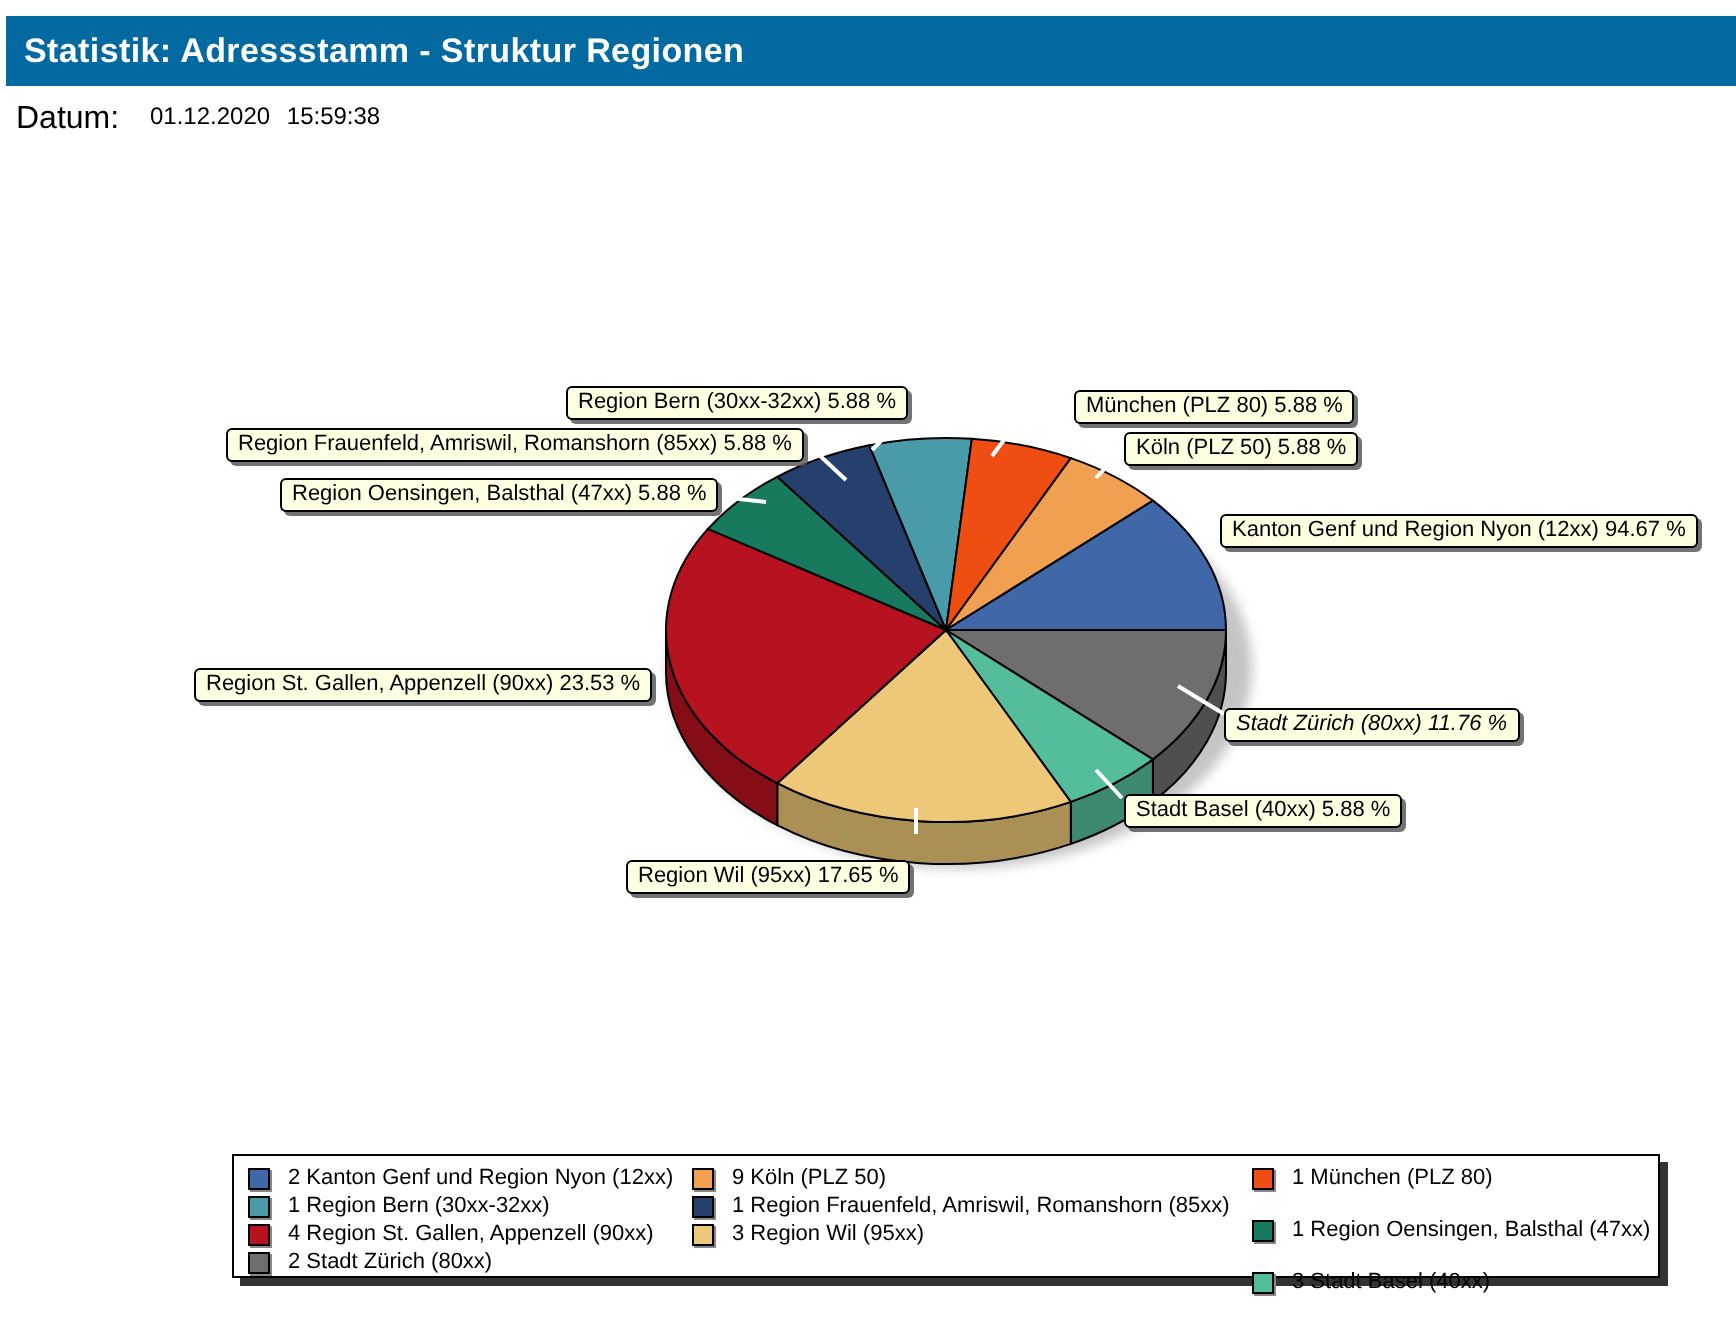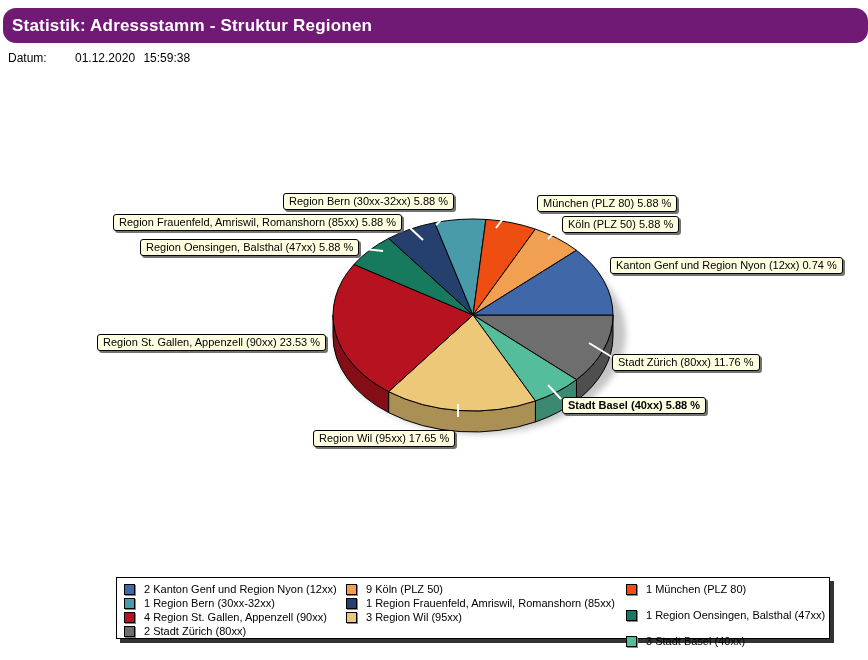--- a/index.html
+++ b/index.html
@@ -8,21 +8,21 @@
     background:#ffffff; font-family:"Liberation Sans", sans-serif; color:#000;
   }
   .titlebar {
     position:absolute; left:3px; top:8px; width:865px; height:35px;
     display:flex; align-items:center;
   }
   .titlebar .title {
     color:#ffffff; font-weight:bold; font-size:17px; padding-left:9px;
     letter-spacing:0.2px; white-space:nowrap;
   }
-  .datum-label { position:absolute; left:8px;  top:51px; font-size:12px; }
+  .datum-label { position:absolute; left:8px;  top:51px; font-size:16px; }
   .datum-value { position:absolute; left:75px; top:51px; font-size:12px; word-spacing:5px; }
 
   #pie-svg { position:absolute; left:0; top:0; }
 
   .callout {
     position:absolute; z-index:5;
     background:#FFFFE1; border:1px solid #000; border-radius:3px;
     box-shadow:2px 2px 0 rgba(90,90,90,0.85);
     font-size:11px; line-height:13px; padding:1px 5px; white-space:nowrap;
   }
@@ -35,21 +35,21 @@
   .lcol { position:absolute; top:4px; display:flex; flex-direction:column; }
   .lcol-1 { left:7px; }
   .lcol-2 { left:229px; }
   .lcol-3 { left:509px;gap:12px; }
   .lrow { height:14px; display:flex; align-items:center; gap:9px; font-size:11px; white-space:nowrap; }
   .sw { width:9px; height:9px; flex:none; border:1px solid #000; box-shadow:1px 1px 0 #888; }
 </style>
 </head>
 <body>
 
-<div class="titlebar" style="background-color: #701a75; border-radius: 13px;">
+<div class="titlebar" style="background-color: #0369a1;">
   <span class="title">Statistik: Adressstamm - Struktur Regionen</span>
 </div>
 
 <span class="datum-label">Datum:</span>
 <span class="datum-value">01.12.2020 15:59:38</span>
 
 <svg id="pie-svg" width="868" height="660" viewBox="0 0 868 660">
     <defs>
       <filter id="blur1" x="-20%" y="-20%" width="140%" height="140%">
         <feGaussianBlur stdDeviation="3"></feGaussianBlur>
@@ -78,23 +78,23 @@
     <line x1="612" y1="357" x2="589" y2="343" stroke="#fff" stroke-width="2"></line>
     <line x1="561" y1="399" x2="548" y2="385" stroke="#fff" stroke-width="2"></line>
     <line x1="458" y1="417" x2="458" y2="404" stroke="#fff" stroke-width="2"></line>
   </svg>
 
 <div class="callout" style="left:283px; top:193px;">Region Bern (30xx-32xx) 5.88 %</div>
 <div class="callout" style="left:113px; top:214px;">Region Frauenfeld, Amriswil, Romanshorn (85xx) 5.88 %</div>
 <div class="callout" style="left:140px; top:239px;">Region Oensingen, Balsthal (47xx) 5.88 %</div>
 <div class="callout" style="left:512px; top:195px;margin-left:25px;">München (PLZ 80) 5.88 %</div>
 <div class="callout" style="left:562px; top:216px;">Köln (PLZ 50) 5.88 %</div>
-<div class="callout" style="left:610px; top:257px;">Kanton Genf und Region Nyon (12xx) 0.74 %</div>
-<div class="callout" style="left:612px; top:354px;">Stadt Zürich (80xx) 11.76 %</div>
-<div class="callout" style="left:562px; top:397px;font-weight:bold;">Stadt Basel (40xx) 5.88 %</div>
+<div class="callout" style="left:610px; top:257px;">Kanton Genf und Region Nyon (12xx) 94.67 %</div>
+<div class="callout" style="left:612px; top:354px;font-style:italic;">Stadt Zürich (80xx) 11.76 %</div>
+<div class="callout" style="left:562px; top:397px;">Stadt Basel (40xx) 5.88 %</div>
 <div class="callout" style="left:97px; top:334px;">Region St. Gallen, Appenzell (90xx) 23.53 %</div>
 <div class="callout" style="left:313px; top:430px;">Region Wil (95xx) 17.65 %</div>
 
 <div class="legend">
   <div class="lcol lcol-1">
     <div class="lrow">
       <span class="sw" style="background-color: rgb(64, 103, 168);"></span>
       <span>2 Kanton Genf und Region Nyon (12xx)</span>
     </div>
     <div class="lrow">

